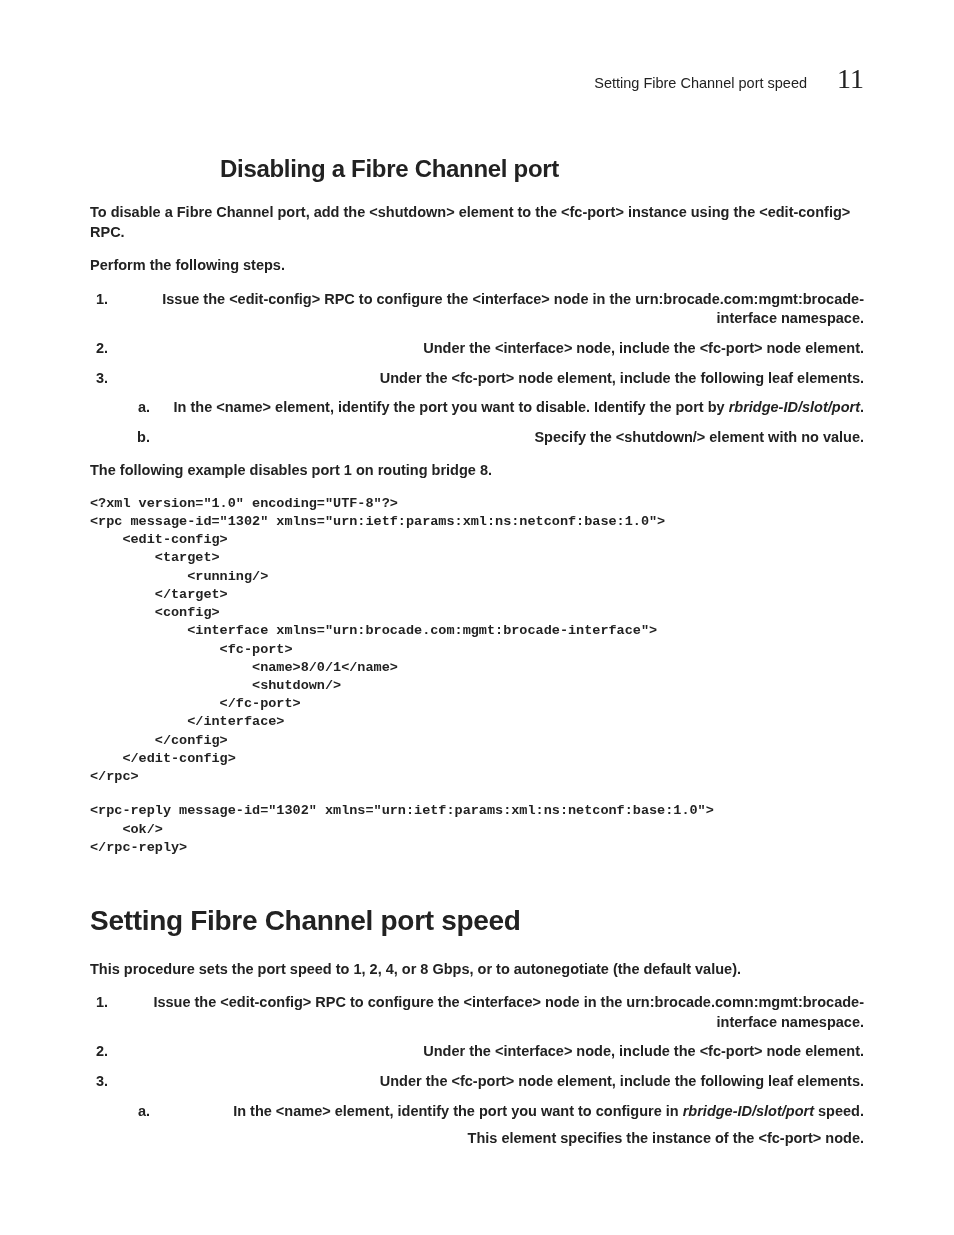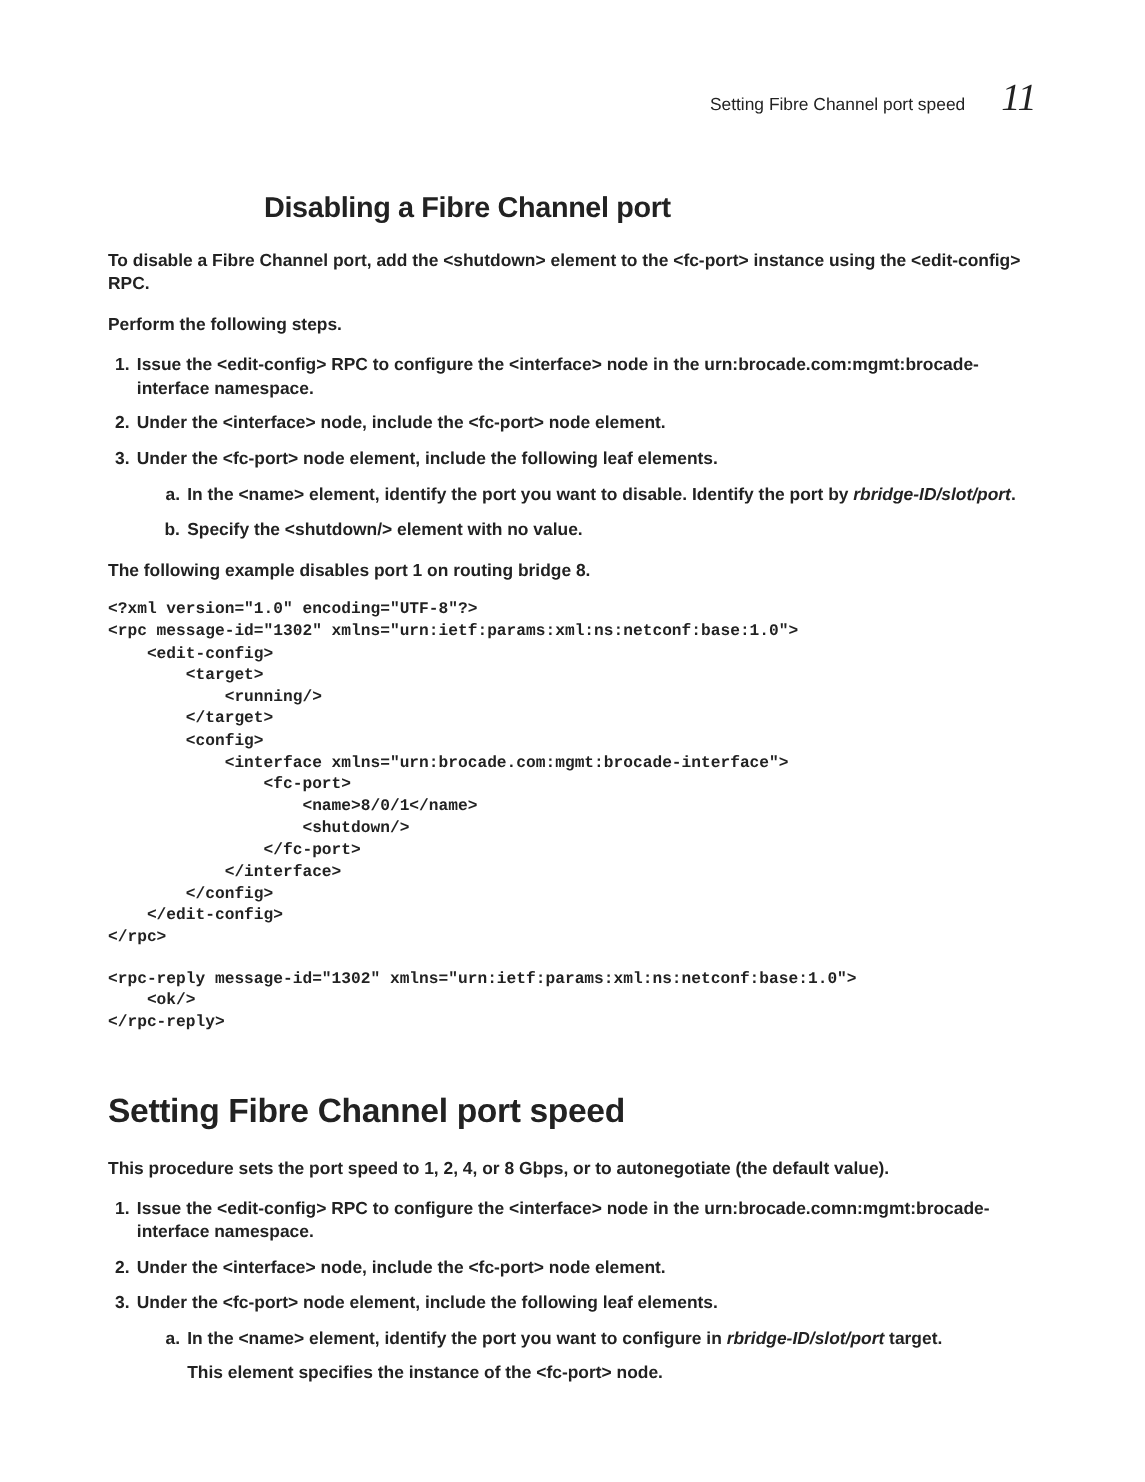--- a/index.html
+++ b/index.html
@@ -15,22 +15,21 @@
   }
   .header-row {
     display: flex;
     justify-content: flex-end;
     align-items: baseline;
     gap: 30px;
     margin-bottom: 55px;
   }
   .chapter-num {
     font-family: Georgia, "Times New Roman", serif;
-    font-size: 32px;
-    font-style: italic;
+    font-size: 28px;
   }
   .content {
     font-weight: bold;
   }
   h2 {
     font-family: Arial, Helvetica, sans-serif;
     font-weight: bold;
     font-size: 24px;
     letter-spacing: -0.3px;
     margin: 0 0 18px 0;
@@ -44,20 +43,21 @@
     margin: 45px 0 20px 0;
   }
   p { margin: 0 0 14px 0; }
   ol.steps {
     margin: 0 0 14px 0;
     padding-left: 22px;
   }
   ol.steps > li {
     margin-bottom: 10px;
     padding-left: 2px;
+    text-align: right;
   }
   ol.substeps {
     list-style-type: lower-alpha;
     margin: 10px 0 0 0;
     padding-left: 40px;
   }
   ol.substeps > li {
     margin-bottom: 10px;
     padding-left: 2px;
   }
@@ -123,19 +123,19 @@
 
 <div class="content">
   <p>This procedure sets the port speed to 1, 2, 4, or 8 Gbps, or to autonegotiate (the default value).</p>
   <ol class="steps">
     <li>Issue the &lt;edit-config&gt; RPC to configure the &lt;interface&gt; node in the urn:brocade.comn:mgmt:brocade-interface namespace.</li>
     <li>Under the &lt;interface&gt; node, include the &lt;fc-port&gt; node element.</li>
     <li>
       <span>Under the &lt;fc-port&gt; node element, include the following leaf elements.</span>
       <ol class="substeps">
         <li>
-          <span>In the &lt;name&gt; element, identify the port you want to configure in </span><span class="italic">rbridge-ID/slot/port</span><span> target.</span>
+          <span>In the &lt;name&gt; element, identify the port you want to configure in </span><span class="italic">rbridge-ID/slot/port</span><span> speed.</span>
           <p class="sub-note">This element specifies the instance of the &lt;fc-port&gt; node.</p>
         </li>
       </ol>
     </li>
   </ol>
 </div>
 
 </body></html>

